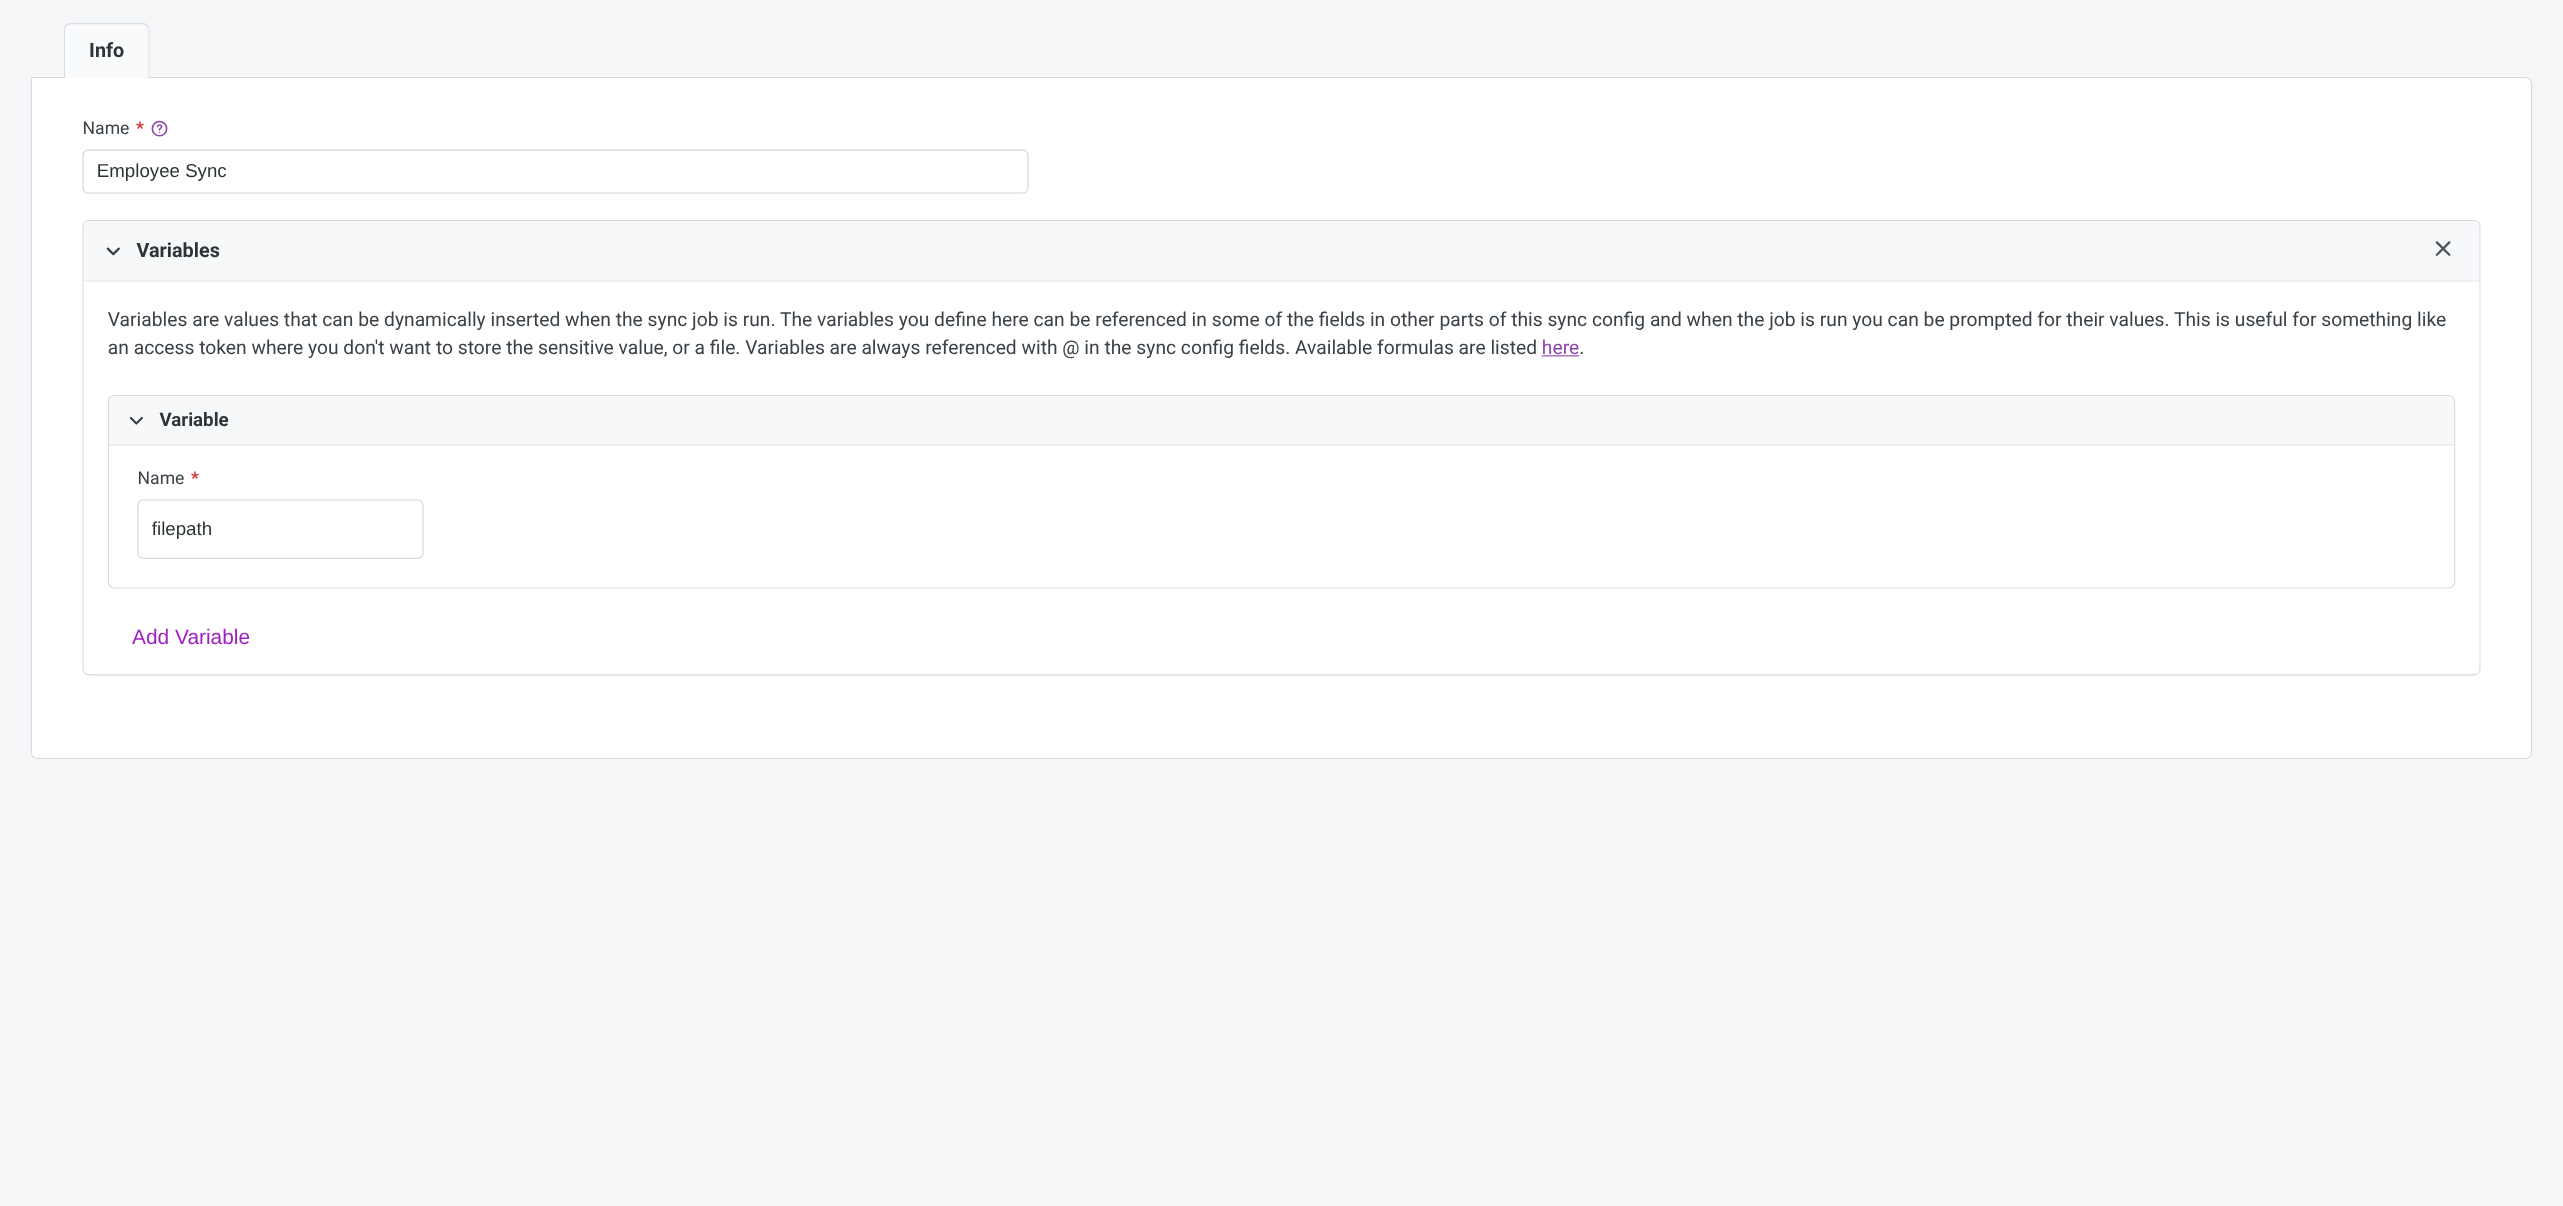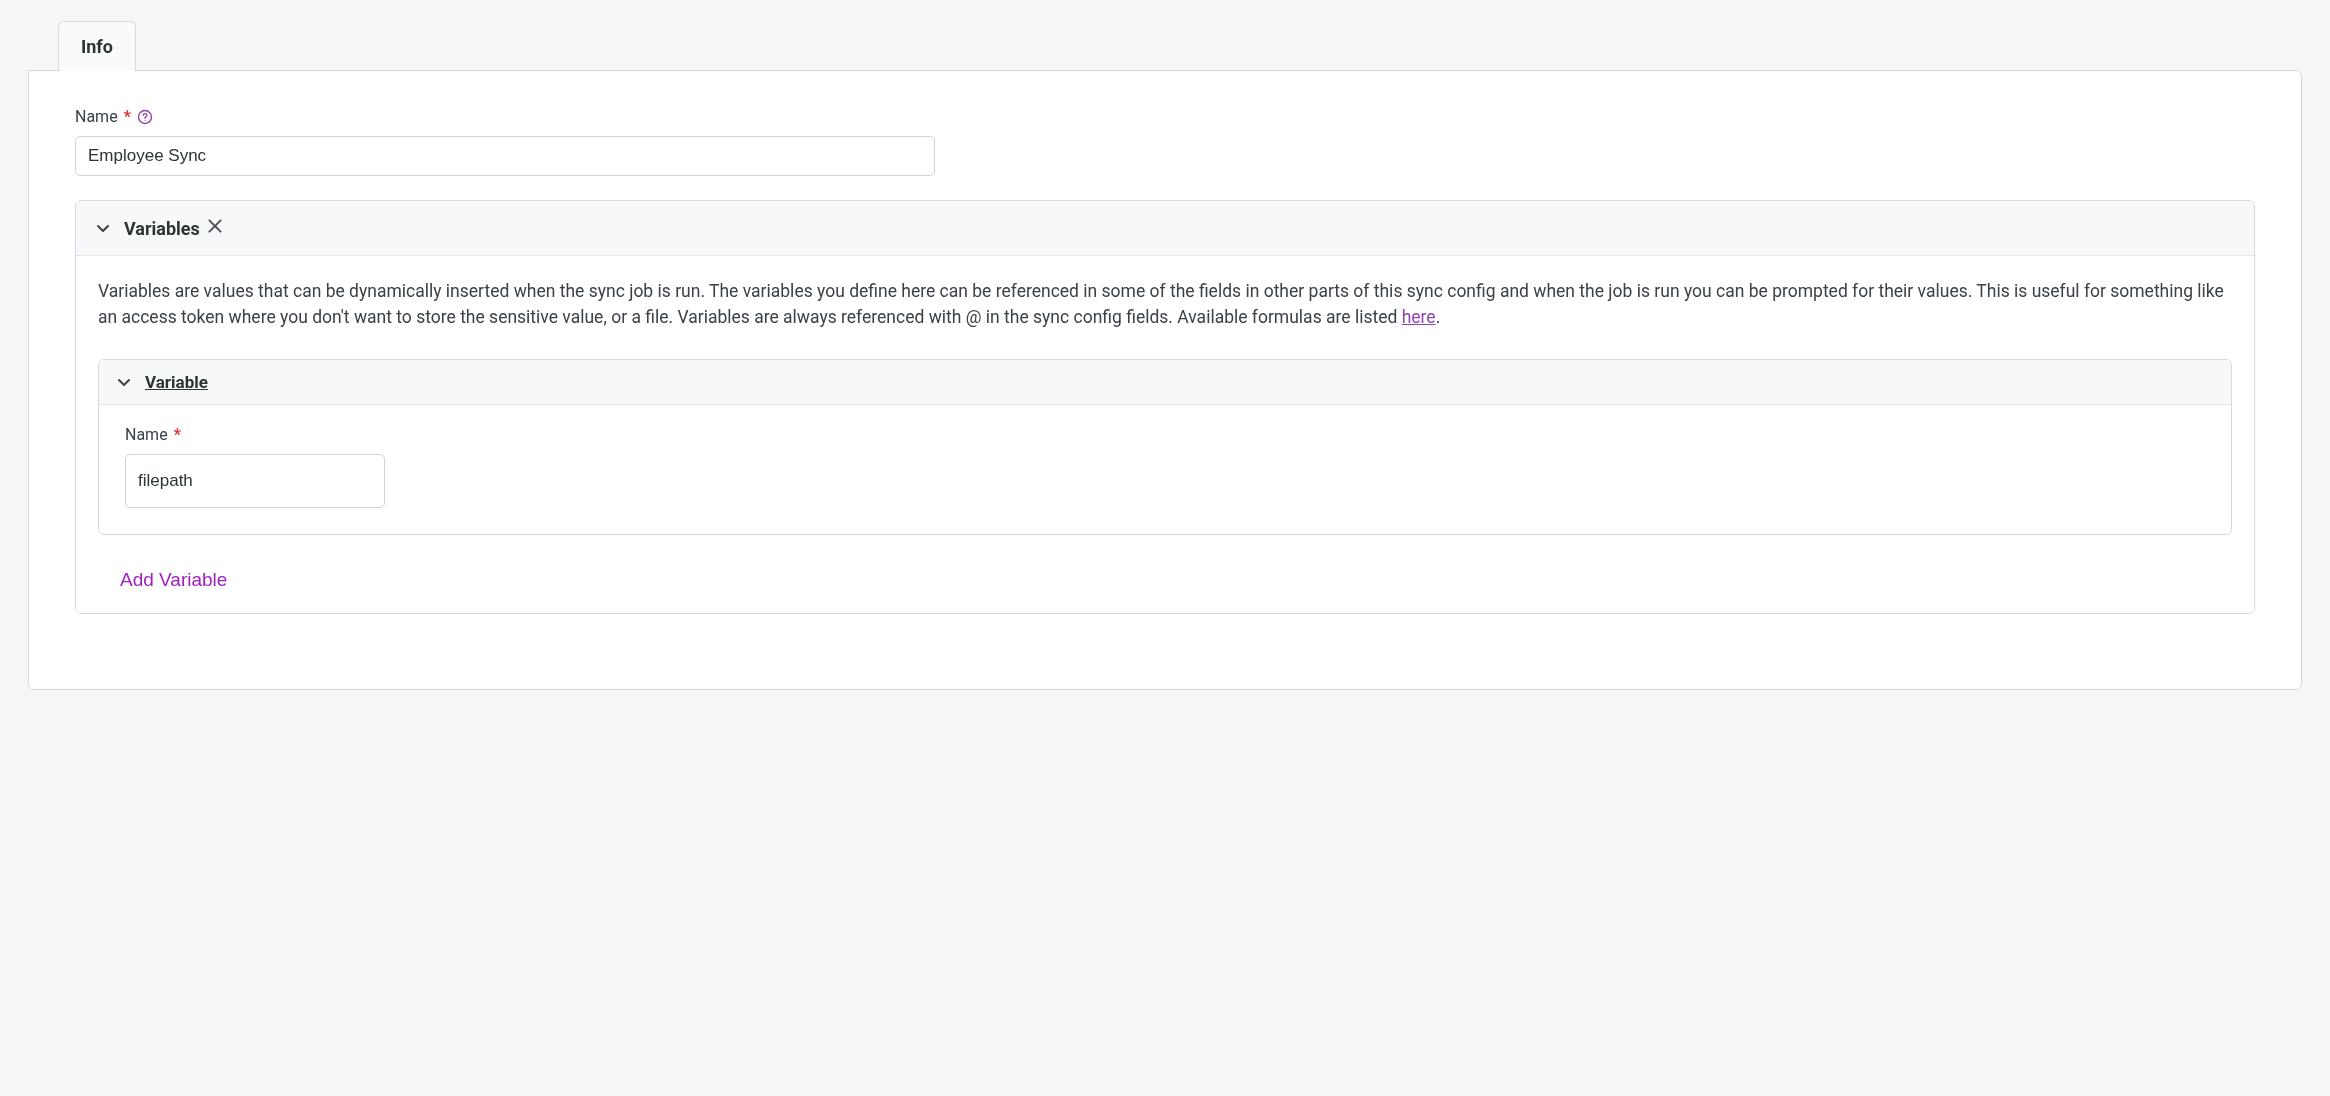--- a/index.html
+++ b/index.html
@@ -88,20 +88,21 @@
       border: 1px solid #d5d9de;
       border-radius: 6px;
       overflow: hidden;
     }
     .section-header {
       background: #f7f8fa;
       border-bottom: 1px solid #e3e6ea;
       padding: 14px 18px;
       display: flex;
       align-items: center;
+      justify-content: space-between;
     }
     .section-header-left {
       display: flex;
       align-items: center;
       gap: 12px;
     }
     .chevron {
       width: 18px;
       height: 18px;
       display: inline-flex;
@@ -148,21 +149,20 @@
       overflow: hidden;
       margin-bottom: 0;
     }
     .subcard-header {
       background: #f7f8fa;
       border-bottom: 1px solid #e3e6ea;
       padding: 12px 16px;
       display: flex;
       align-items: center;
       gap: 12px;
-      text-decoration: underline;
     }
     .subcard-title {
       font-size: 17px;
       font-weight: 700;
       color: #2d3436;
     }
     .subcard-body {
       padding: 20px 26px 26px 26px;
       display: flex;
       gap: 28px;

